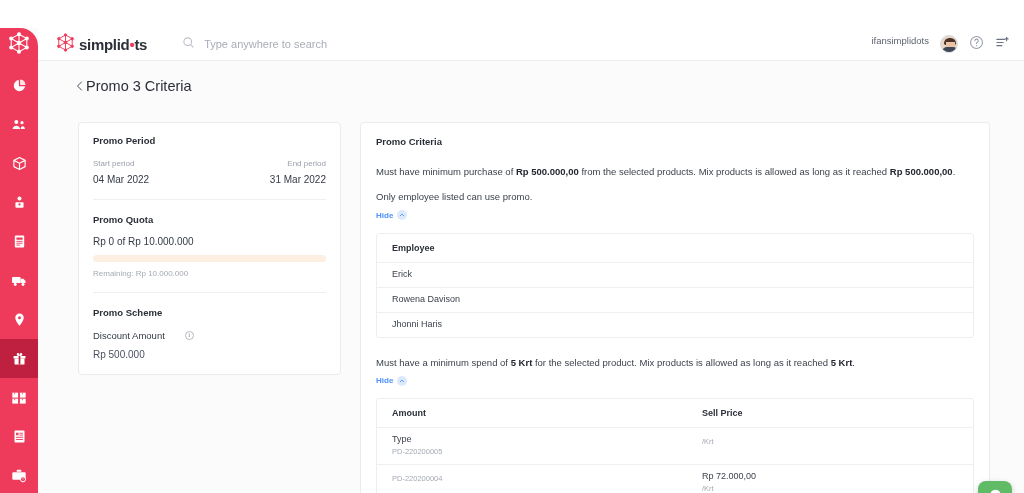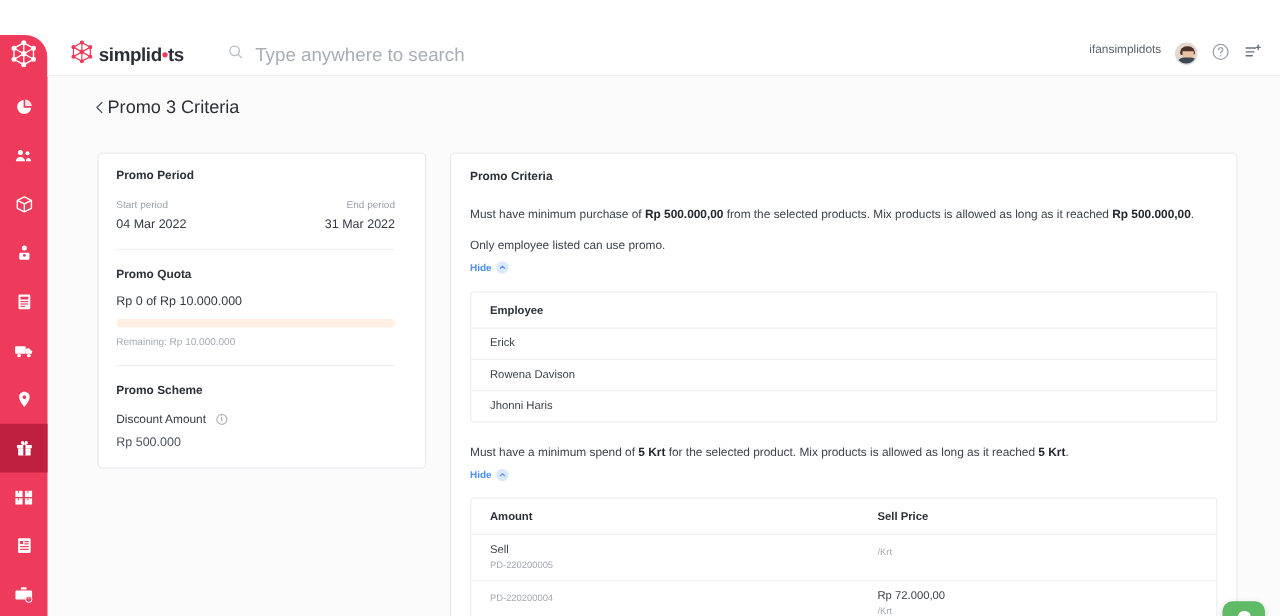--- a/index.html
+++ b/index.html
@@ -32,21 +32,21 @@
     position: absolute; left: 38px; top: 0; right: 0; height: 33px;
     background: #ffffff; display: flex; align-items: center;
     border-bottom: 1px solid #eceef1;
   }
   .brand { display: flex; align-items: center; gap: 4px; margin-left: 18px; }
   .brand-text { font-size: 15px; font-weight: 700; color: #2b2f38; letter-spacing: -.3px; }
   .brand-text .dot { color: #ef3b5b; }
   .search-wrap { display: flex; align-items: center; gap: 9px; margin-left: 35px; flex: 1; }
   .search-input {
     border: none; outline: none; background: transparent;
-    font-family: "Liberation Sans", sans-serif; font-size: 15px; color: #6b7280;
+    font-family: "Liberation Sans", sans-serif; font-size: 11px; color: #6b7280;
     width: 260px;
   }
   .search-input::placeholder { color: #a8adb6; }
   .topright { display: flex; gap: 11px; margin-right: 14px; }
   .username { font-size: 9.5px; color: #5d646f; }
   .avatar {
     width: 18px; height: 18px; border-radius: 50%; border: 1px solid #d6d9de;
     background: #e8d7c8; overflow: hidden; position: relative;
   }
   .avatar .hair { position: absolute; left: 3px; top: 2px; width: 12px; height: 7px; background: #4a3326; border-radius: 6px 6px 2px 2px; }
@@ -54,30 +54,30 @@
   .avatar .body { position: absolute; left: 1px; bottom: 0; width: 16px; height: 5px; background: #3e4855; border-radius: 6px 6px 0 0; }
 
   
   .page-head { position: absolute; left: 74px; top: 50px; display: flex; align-items: center; gap: 0; }
   .back-chevron { cursor: pointer; display: flex; }
   .page-title { font-size: 14.5px; color: #2b2f38; font-weight: 400; }
 
   
   .card { background: #fff; border: 1px solid #e9ebef; border-radius: 4px; }
 
-  .left-card { position: absolute; left: 78px; top: 94px; width: 263px; padding: 12px 24px 14px 14px; }
+  .left-card { position: absolute; left: 78px; top: 94px; width: 263px; padding: 12px 14px 14px 14px; }
   .sec-title { font-size: 9.5px; font-weight: 700; color: #2b2f38; }
   .period-row { display: flex; justify-content: space-between; margin-top: 13px; }
   .lbl-mini { font-size: 8px; color: #9aa0aa; }
   .val-mini { font-size: 10px; color: #343a44; margin-top: 6px; }
   .hr { height: 1px; background: #edeff2; margin: 14px 0 0 0; }
   .quota-val { font-size: 10px; color: #343a44; margin-top: 11px; }
   .progress-track { height: 7px; border-radius: 4px; background: #fdf0e3; margin-top: 8px; }
   .remaining { font-size: 8px; color: #a4aab3; margin-top: 7px; }
-  .scheme-lbl { font-size: 9.5px; color: #343a44; margin-top: 12px; display: flex; align-items: center; gap: 8px; }
+  .scheme-lbl { font-size: 9.5px; color: #343a44; margin-top: 12px; display: flex; align-items: center; gap: 20px; }
   .scheme-val { font-size: 10px; color: #4a5160; margin-top: 8px; }
   .info-dot { width: 9px; height: 9px; border-radius: 50%; border: 1px solid #b3b9c2; color: #8d949e;
     font-size: 7px; line-height: 7.5px; text-align: center; font-family: "Liberation Serif", serif; }
 
   .right-card { position: absolute; left: 360px; top: 94px; width: 630px; height: 399px; padding: 13px 15px 0 15px; overflow: hidden; }
   .crit-title { font-size: 9.5px; font-weight: 700; color: #2b2f38; }
   .crit-text { font-size: 9.5px; color: #3c424c; margin-top: 18px; line-height: 1.45; }
   .crit-text.tight { margin-top: 11px; }
   .crit-text b { font-weight: 700; color: #22262e; }
   .toggle-link { display: inline-flex; align-items: center; gap: 4px; margin-top: 5px; cursor: pointer; }
@@ -395,21 +395,21 @@
       </span>
     </div>
 
     <div class="sub-table">
       <div class="st-head">
         <span class="c1">Amount</span>
         <span class="c2">Sell Price</span>
       </div>
       <div class="st-row">
         <div class="c1">
-          <div class="cell-main">Sell</div>
+          <div class="cell-main">Type</div>
           <div class="cell-sub">PD-220200005</div>
         </div>
         <div class="c2">
           <div class="cell-sub">/Krt</div>
         </div>
       </div>
       <div class="st-row">
         <div class="c1">
           <div class="cell-sub">PD-220200004</div>
         </div>

